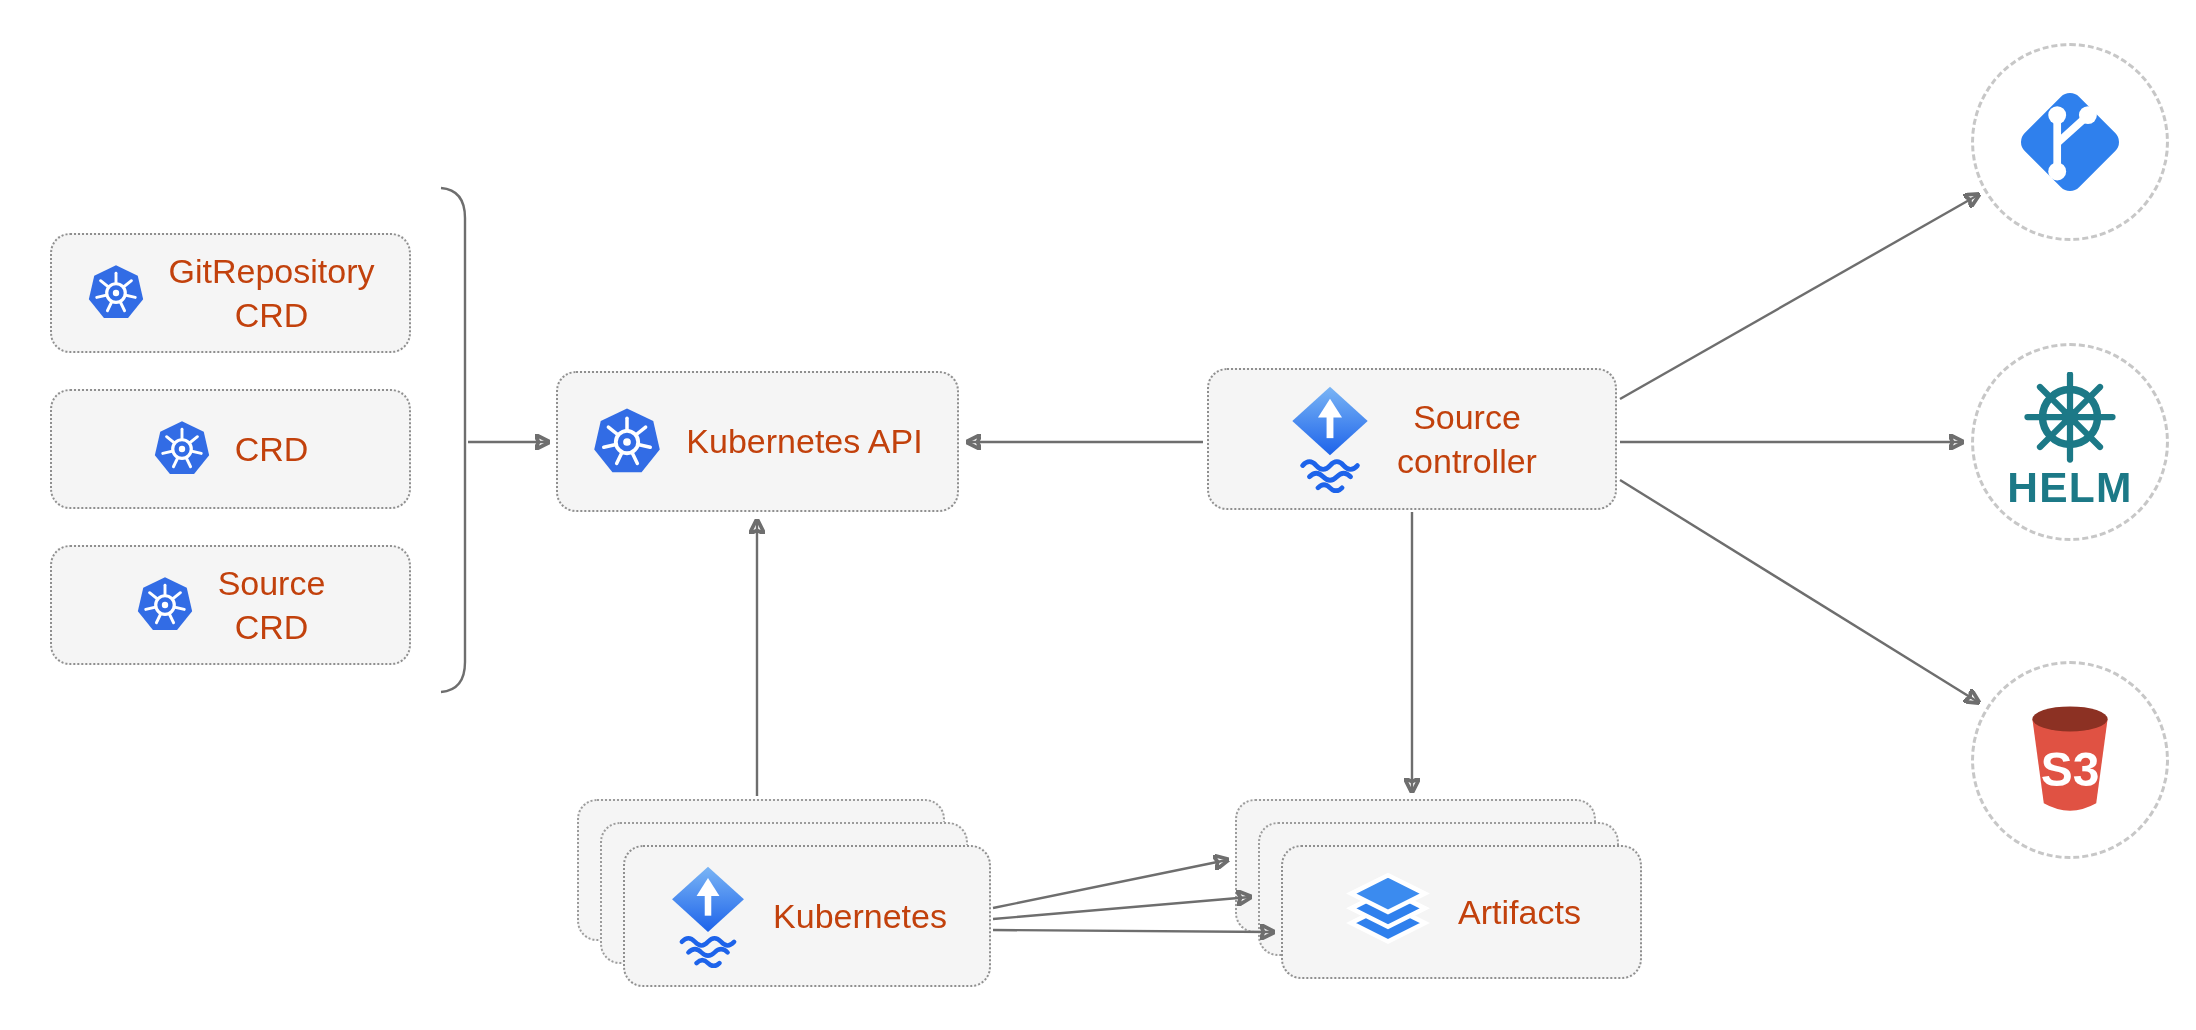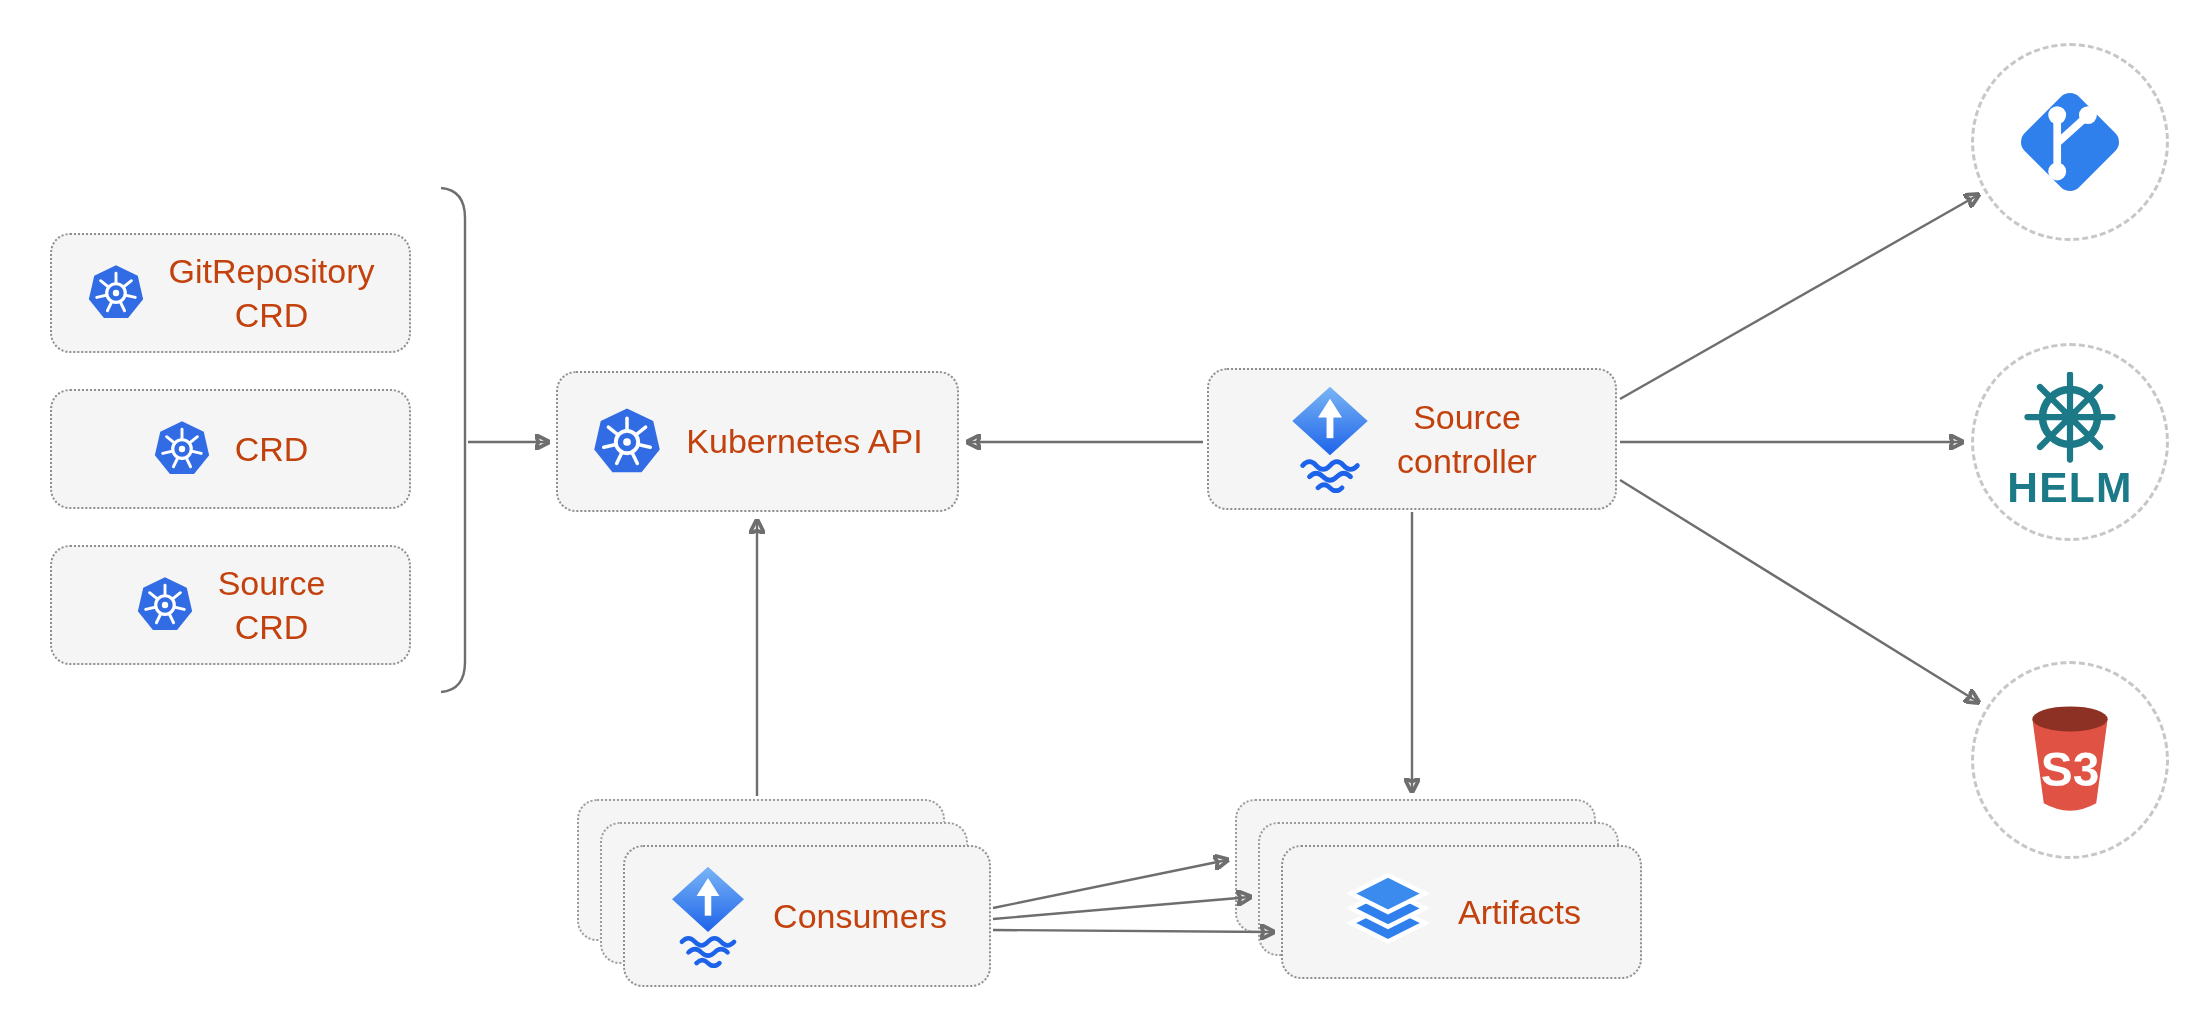--- a/index.html
+++ b/index.html
@@ -175,21 +175,21 @@
     </div>
   </div>
 
   <div class="node" style="left:623px;top:845px;width:368px;height:142px">
     <span class="icon">
       <svg width="82" height="103">
           <use href="#ic-flux"></use>
         </svg>
     </span>
     <div class="lines">
-      <div>Consumers</div>
+      <div>Kubernetes</div>
     </div>
   </div>
 
   <div class="node" style="left:1281px;top:845px;width:361px;height:134px">
     <span class="icon">
       <svg width="92" height="92">
           <use href="#ic-layers"></use>
         </svg>
     </span>
     <div class="lines">

